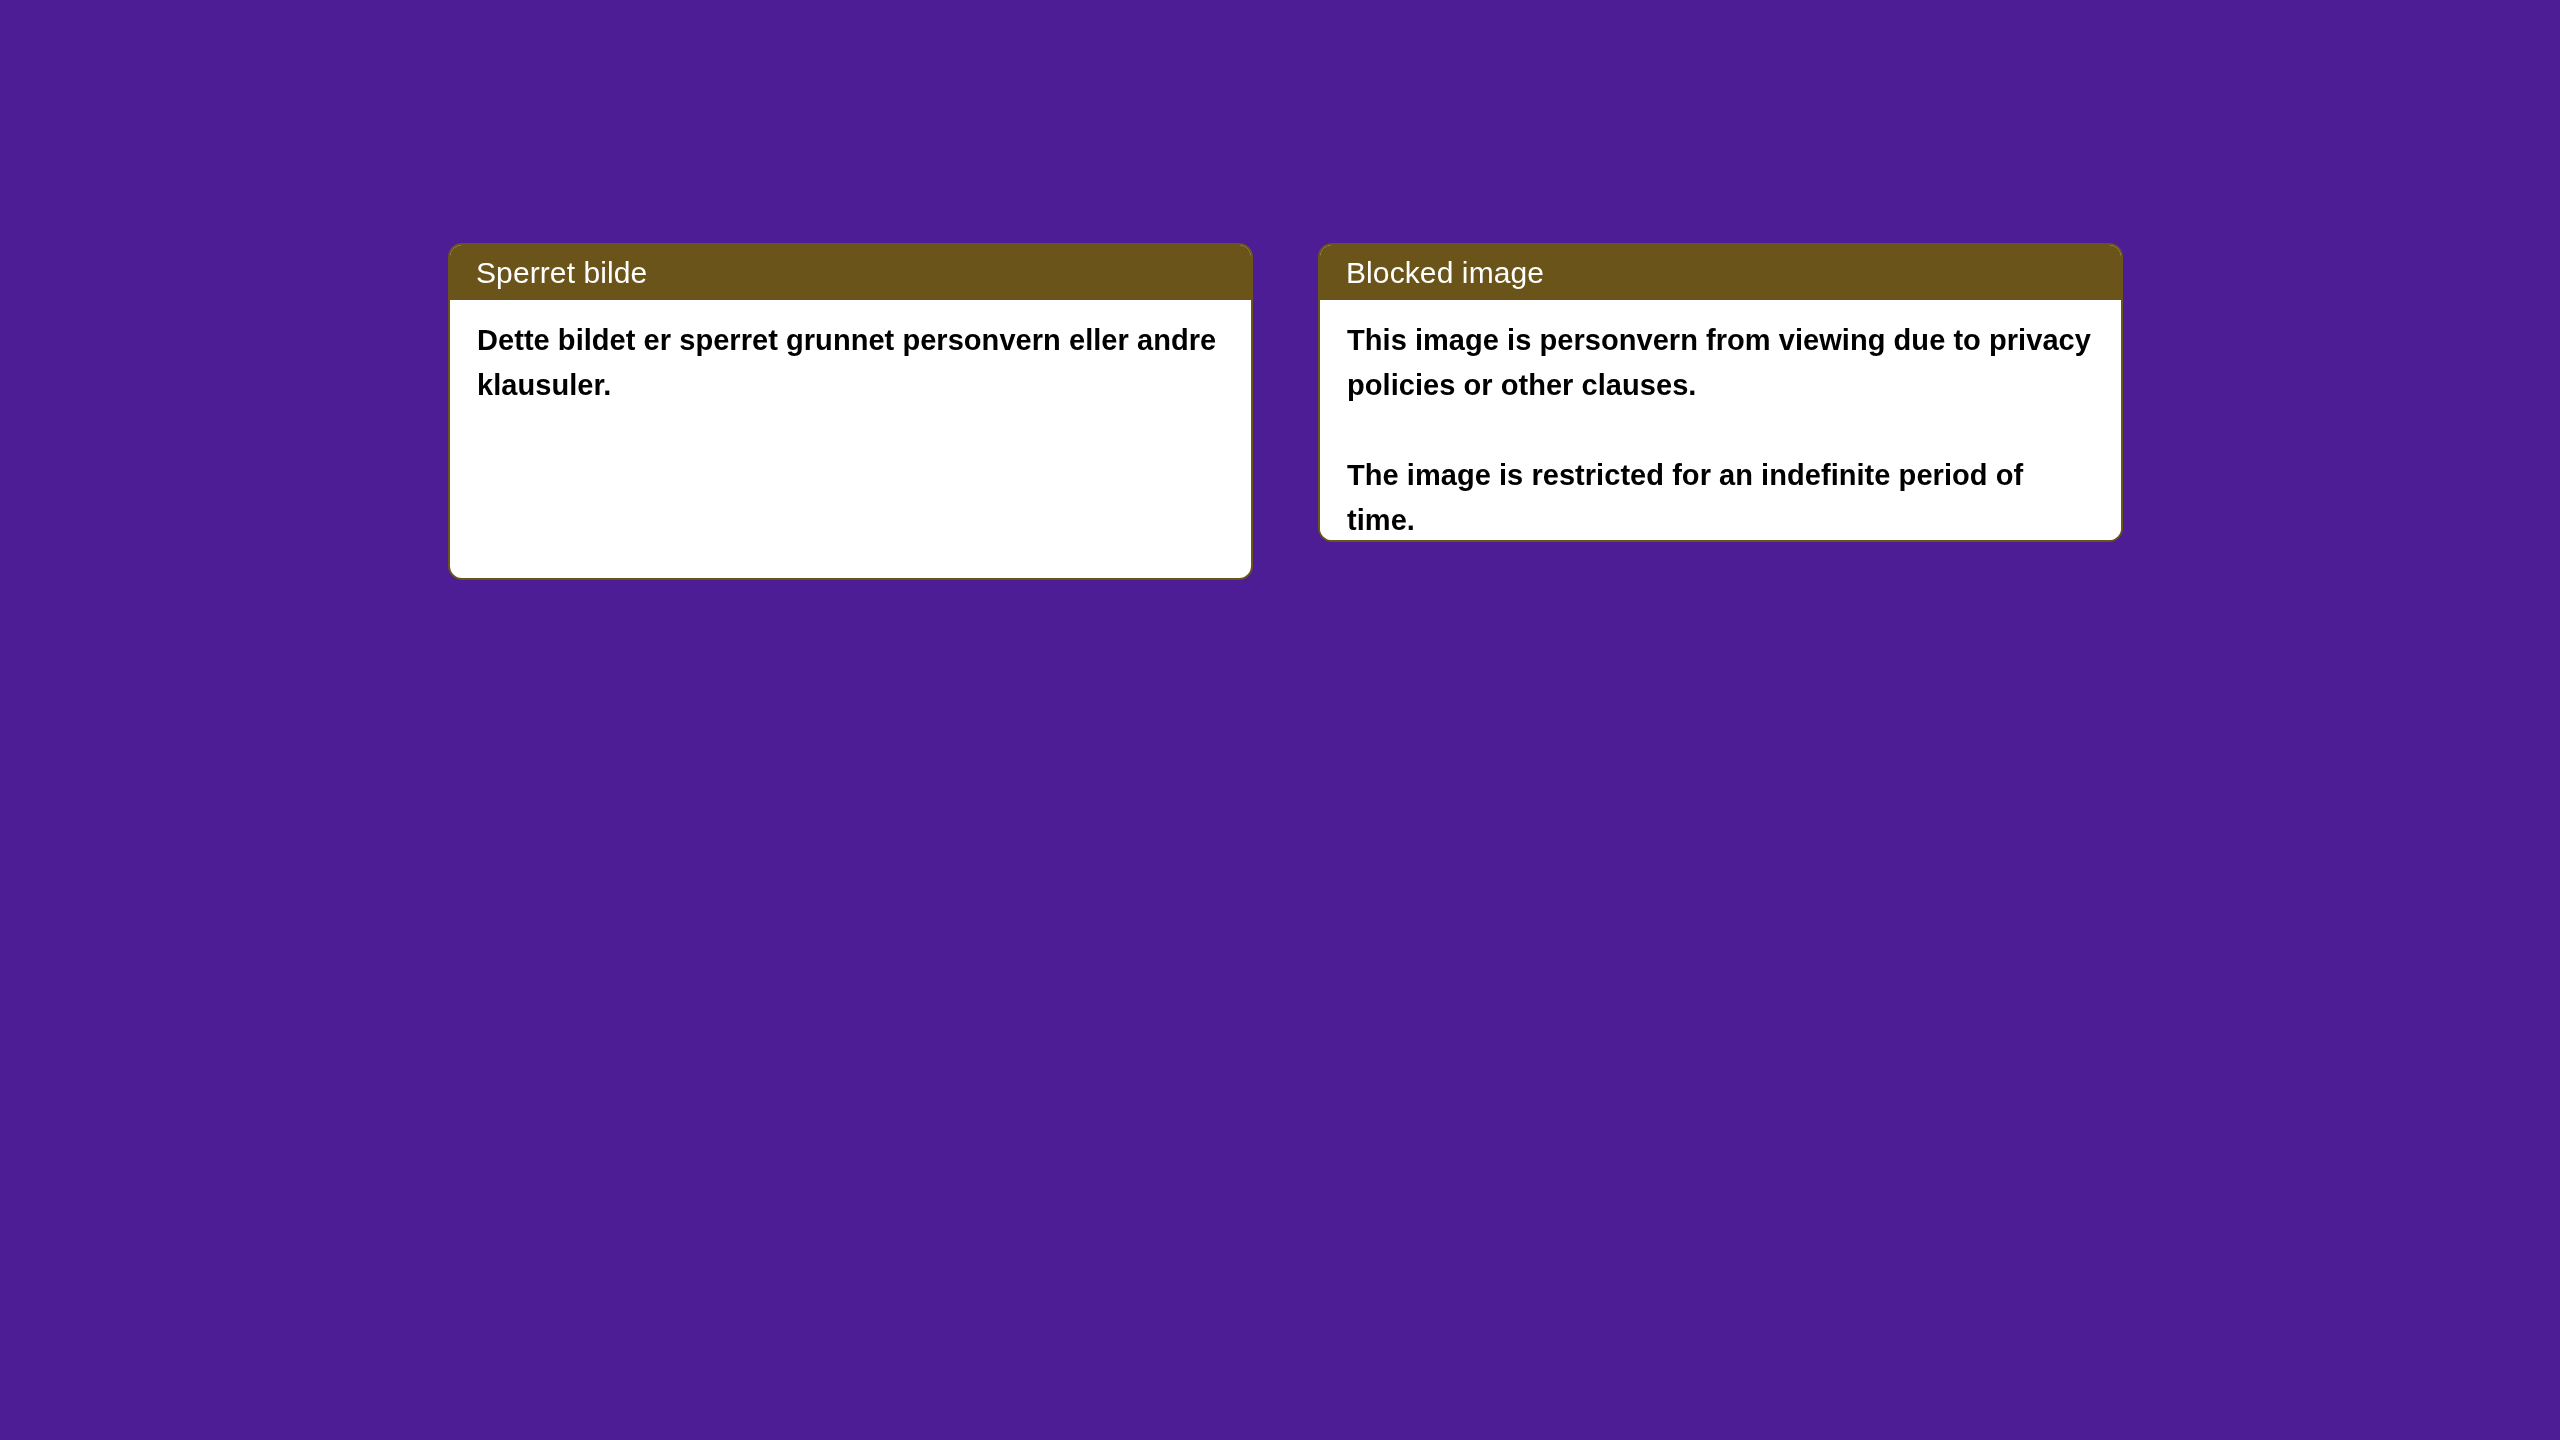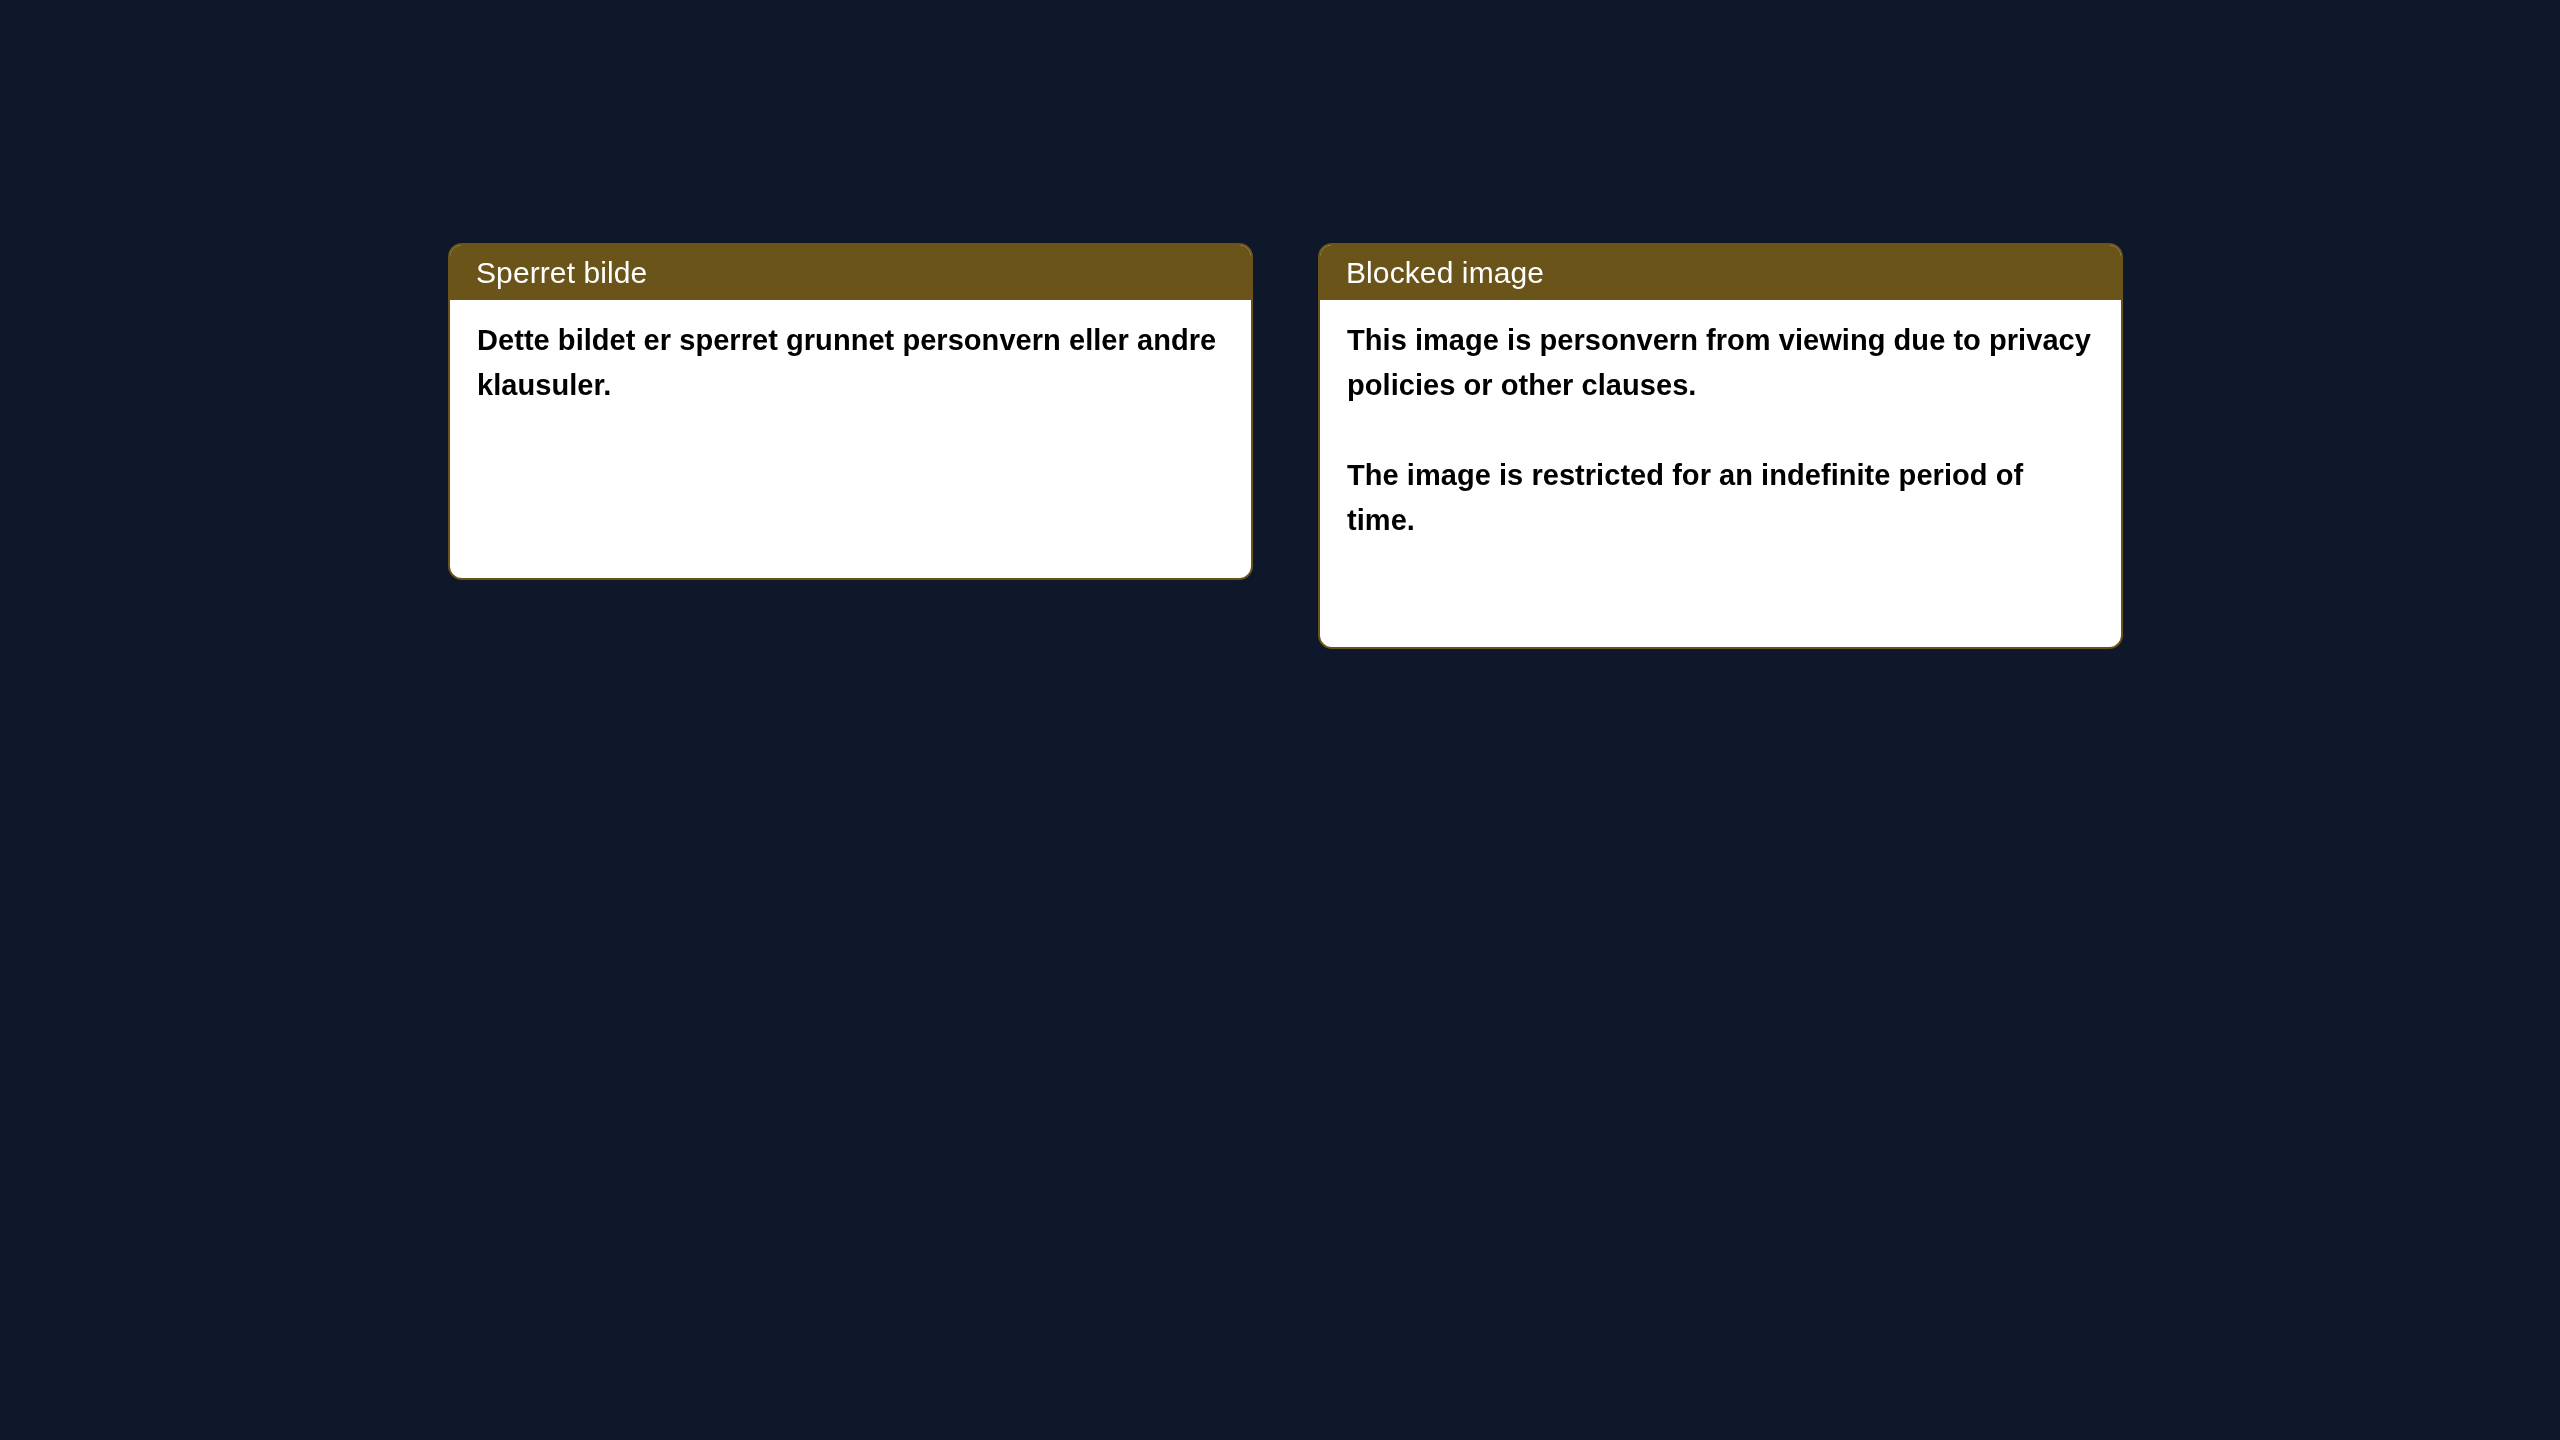--- a/index.html
+++ b/index.html
@@ -13,35 +13,35 @@
     height: 1440px;
     overflow: hidden;
     font-family: "Liberation Sans", sans-serif;
     -webkit-font-smoothing: antialiased;
   }
 
   .stage {
     position: relative;
     width: 2560px;
     height: 1440px;
-    background: #0f172a;
+    background: #4c1d95;
   }
 
   .notice-card {
     position: absolute;
     width: 805px;
     box-sizing: border-box;
     background: #ffffff;
     border: 2px solid #6b5419;
     border-radius: 14px;
     overflow: hidden;
   }
 
   .card-left  { left: 448px;  top: 243px; height: 337px; }
-  .card-right { left: 1318px; top: 243px; height: 406px; }
+  .card-right { left: 1318px; top: 243px; height: 299px; }
 
   .card-header {
     height: 55px;
     background: #6b5419;
     display: flex;
     align-items: center;
     padding: 0 0 0 26px;
     box-sizing: border-box;
   }
 

